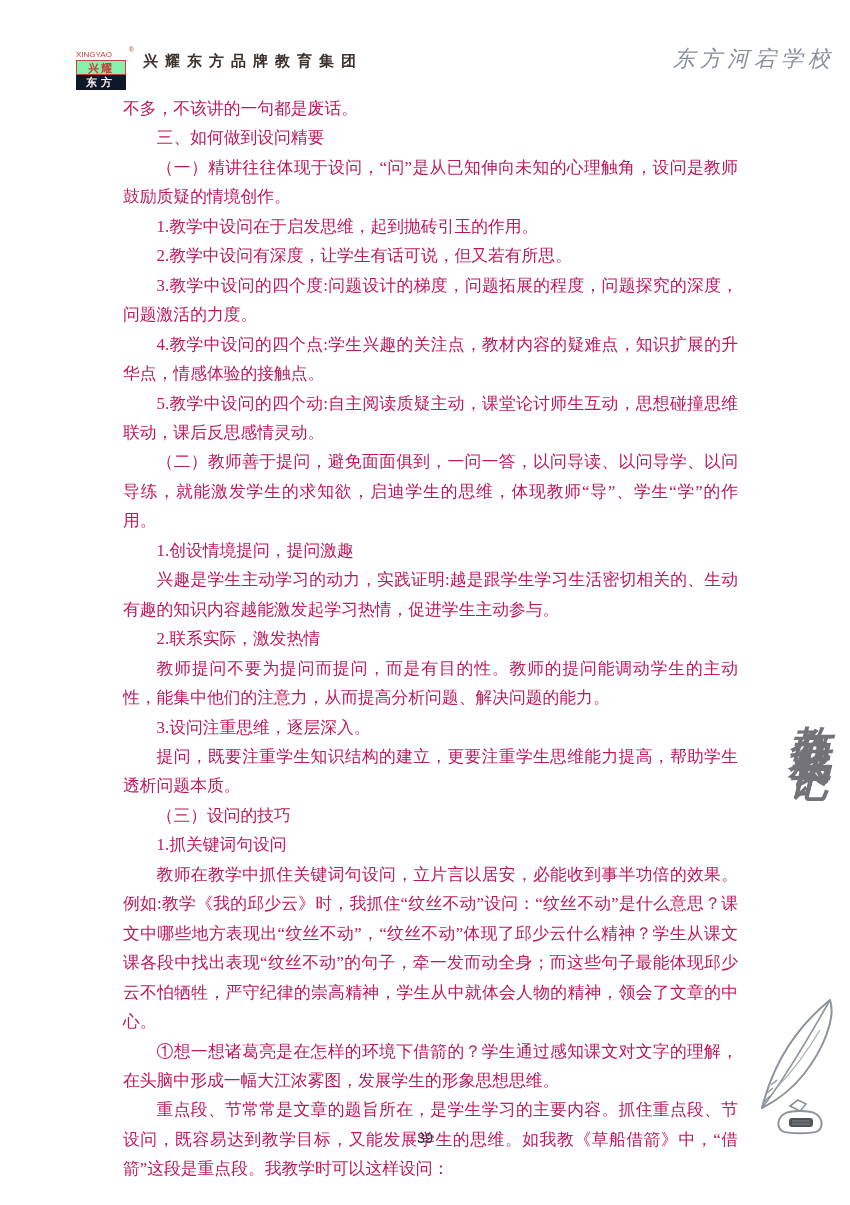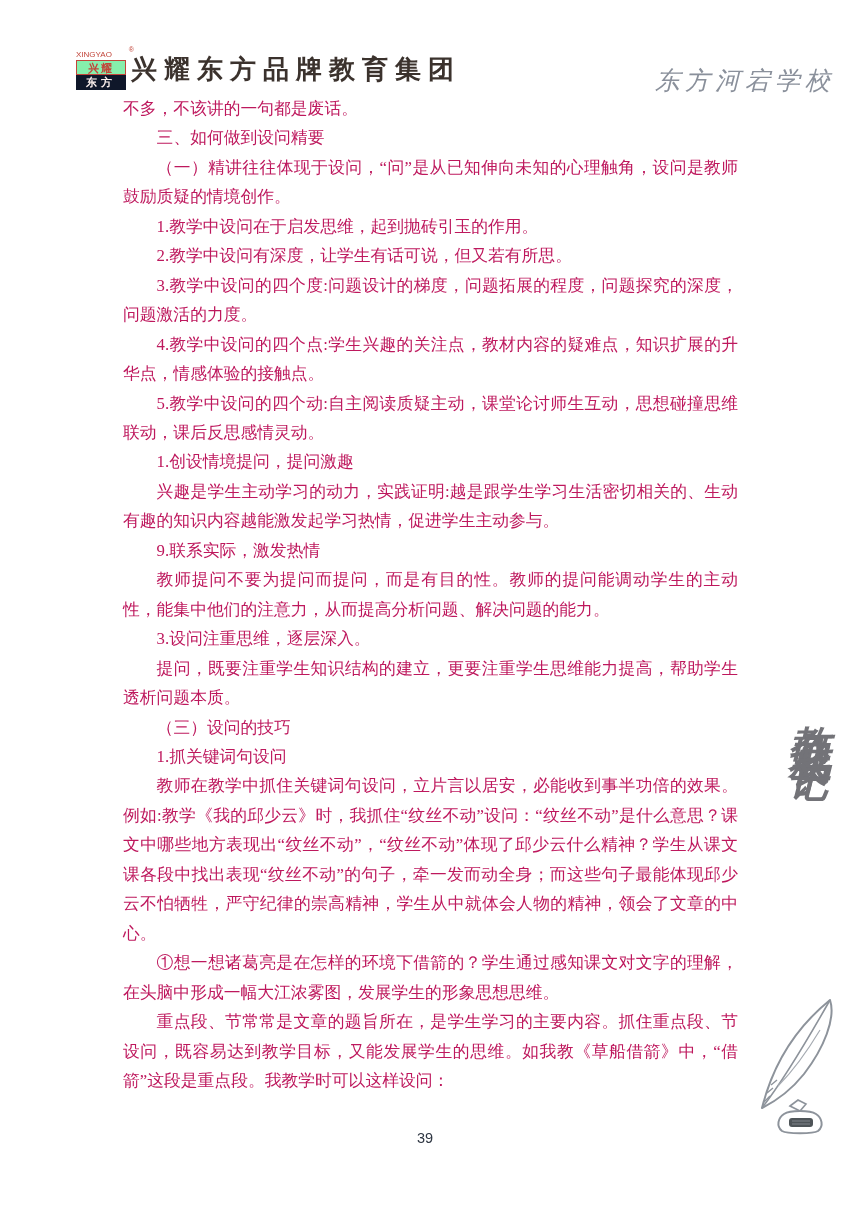--- a/index.html
+++ b/index.html
@@ -27,27 +27,27 @@
     font-size:11px;line-height:15px;text-align:center;font-weight:bold;
     letter-spacing:2px;box-sizing:border-box;
   }
   .logo-row2{
     position:absolute;left:0;top:26px;width:50px;height:15px;
     background:#0f172a;color:#fdf1ee;
     font-size:11px;line-height:15px;text-align:center;font-weight:bold;
     letter-spacing:4px;box-sizing:border-box;
   }
   .company-name{
-    position:absolute;left:131px;top:52px;
-    font-size:26px;font-weight:bold;color:#3b322d;
+    position:absolute;left:143px;top:52px;
+    font-size:15px;font-weight:bold;color:#3b322d;
     letter-spacing:7px;white-space:nowrap;
   }
   .school-name{
-    position:absolute;right:15px;top:64px;
-    font-size:25px;color:#8a909b;font-style:italic;
+    position:absolute;right:15px;top:44px;
+    font-size:22px;color:#8a909b;font-style:italic;
     letter-spacing:5px;white-space:nowrap;
   }
   
   .body-text{
     position:absolute;left:123px;top:94px;width:615px;
     font-size:16.8px;line-height:29.45px;color:#be185d;
     text-align:justify;
   }
   .body-text p{margin:0;padding:0;}
   .body-text p.indent{text-indent:2em;}
@@ -85,23 +85,24 @@
 
   <div class="body-text">
       <p class="">不多，不该讲的一句都是废话。</p>
       <p class="indent">三、如何做到设问精要</p>
       <p class="indent">（一）精讲往往体现于设问，“问”是从已知伸向未知的心理触角，设问是教师鼓励质疑的情境创作。</p>
       <p class="indent">1.教学中设问在于启发思维，起到抛砖引玉的作用。</p>
       <p class="indent">2.教学中设问有深度，让学生有话可说，但又若有所思。</p>
       <p class="indent">3.教学中设问的四个度:问题设计的梯度，问题拓展的程度，问题探究的深度，问题激活的力度。</p>
       <p class="indent">4.教学中设问的四个点:学生兴趣的关注点，教材内容的疑难点，知识扩展的升华点，情感体验的接触点。</p>
       <p class="indent">5.教学中设问的四个动:自主阅读质疑主动，课堂论讨师生互动，思想碰撞思维联动，课后反思感情灵动。</p>
+      <p class="indent">（二）教师善于提问，避免面面俱到，一问一答，以问导读、以问导学、以问导练，就能激发学生的求知欲，启迪学生的思维，体现教师“导”、学生“学”的作用。</p>
       <p class="indent">1.创设情境提问，提问激趣</p>
       <p class="indent">兴趣是学生主动学习的动力，实践证明:越是跟学生学习生活密切相关的、生动有趣的知识内容越能激发起学习热情，促进学生主动参与。</p>
-      <p class="indent">9.联系实际，激发热情</p>
+      <p class="indent">2.联系实际，激发热情</p>
       <p class="indent">教师提问不要为提问而提问，而是有目的性。教师的提问能调动学生的主动性，能集中他们的注意力，从而提高分析问题、解决问题的能力。</p>
       <p class="indent">3.设问注重思维，逐层深入。</p>
       <p class="indent">提问，既要注重学生知识结构的建立，更要注重学生思维能力提高，帮助学生透析问题本质。</p>
       <p class="indent">（三）设问的技巧</p>
       <p class="indent">1.抓关键词句设问</p>
       <p class="indent">教师在教学中抓住关键词句设问，立片言以居安，必能收到事半功倍的效果。例如:教学《我的邱少云》时，我抓住“纹丝不动”设问：“纹丝不动”是什么意思？课文中哪些地方表现出“纹丝不动”，“纹丝不动”体现了邱少云什么精神？学生从课文课各段中找出表现“纹丝不动”的句子，牵一发而动全身；而这些句子最能体现邱少云不怕牺牲，严守纪律的崇高精神，学生从中就体会人物的精神，领会了文章的中心。</p>
       <p class="indent">①想一想诸葛亮是在怎样的环境下借箭的？学生通过感知课文对文字的理解，在头脑中形成一幅大江浓雾图，发展学生的形象思想思维。</p>
       <p class="indent">重点段、节常常是文章的题旨所在，是学生学习的主要内容。抓住重点段、节设问，既容易达到教学目标，又能发展学生的思维。如我教《草船借箭》中，“借箭”这段是重点段。我教学时可以这样设问：</p>
     </div>
 

